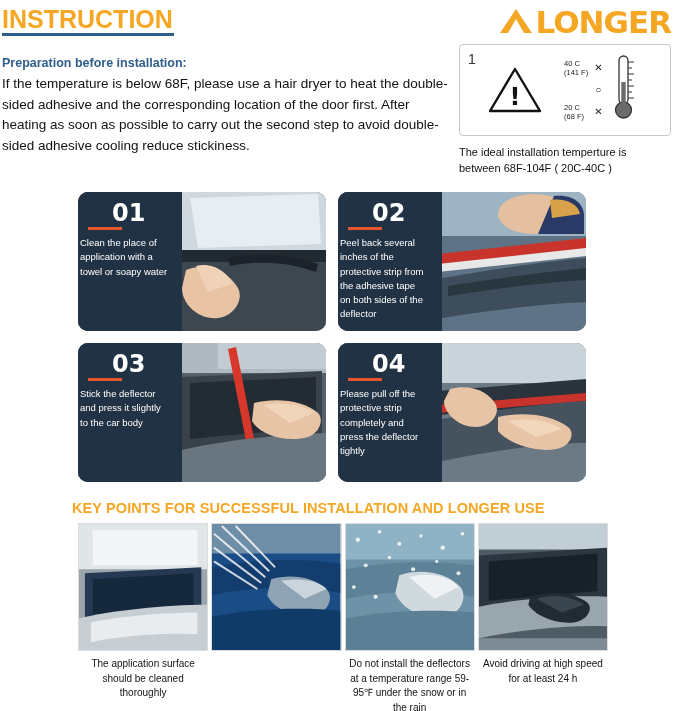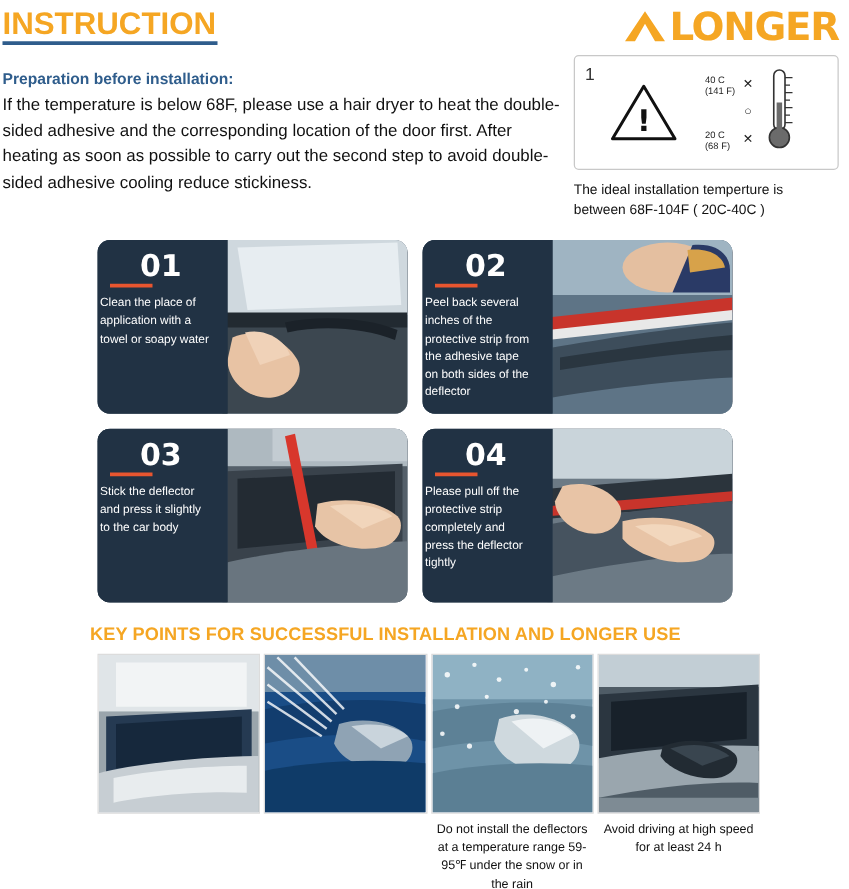--- a/index.html
+++ b/index.html
@@ -372,20 +372,21 @@
         <rect width="130" height="128" fill="#cfd6da"></rect>
         <path d="M0 0 H130 V46 H0 Z" fill="#e0e5e8"></path>
         <path d="M14 6 H120 V42 H14 Z" fill="#f2f4f5"></path>
         <path d="M0 46 H130 V128 H0 Z" fill="#9aa5ac"></path>
         <path d="M6 50 L124 44 L124 92 L6 100 Z" fill="#253a52"></path>
         <path d="M14 56 L116 50 L116 84 L14 92 Z" fill="#16283c"></path>
         <path d="M0 96 C30 88 90 82 130 82 L130 128 L0 128 Z" fill="#c7ced3"></path>
         <path d="M12 100 C40 94 86 90 120 90 L120 112 C86 110 40 114 12 120 Z" fill="#e8ecee"></path>
       </svg>
     </div>
+    <div class="kp-cap">The application surface should be cleaned thoroughly</div>
   </div>
 
   <div class="kp-cell">
     <div class="kp-photo">
       <svg viewBox="0 0 130 128" preserveAspectRatio="none" width="100%" height="100%">
         <rect width="130" height="128" fill="#1d4f8a"></rect>
         <path d="M0 0 H130 V34 H0 Z" fill="#6e8ea8"></path>
         <path d="M0 30 H130 V128 H0 Z" fill="#1a4d86"></path>
         <path d="M0 44 C40 36 90 34 130 40 L130 70 C90 62 40 64 0 72 Z" fill="#123d6e"></path>
         <path d="M60 56 C80 50 104 54 116 66 C124 74 118 90 104 92 C84 96 62 86 56 72 Z" fill="#8fa3b4"></path>

